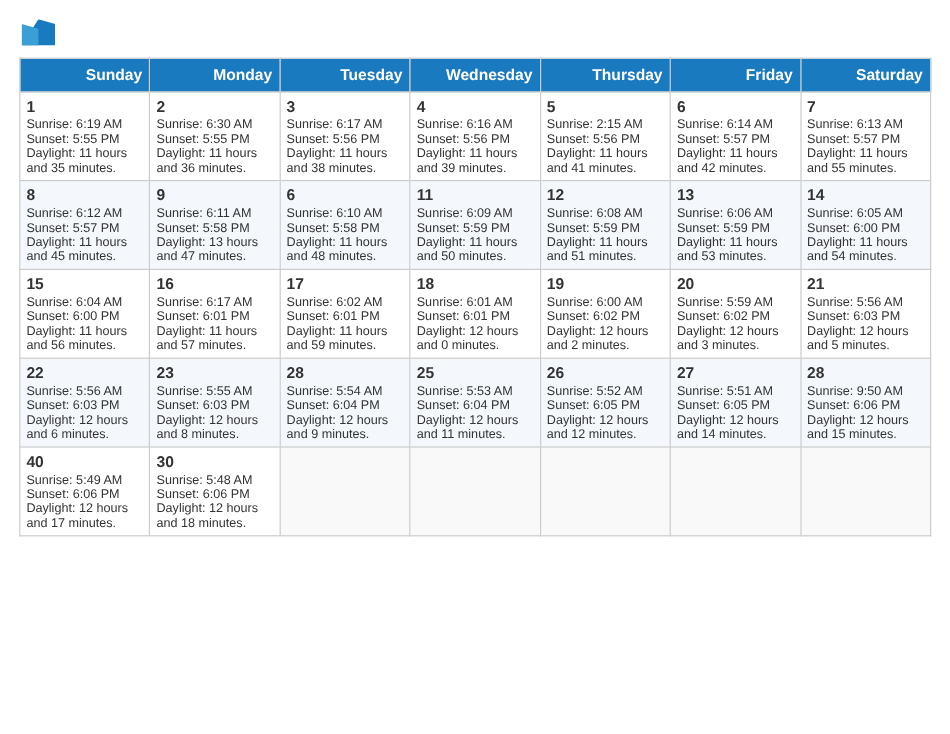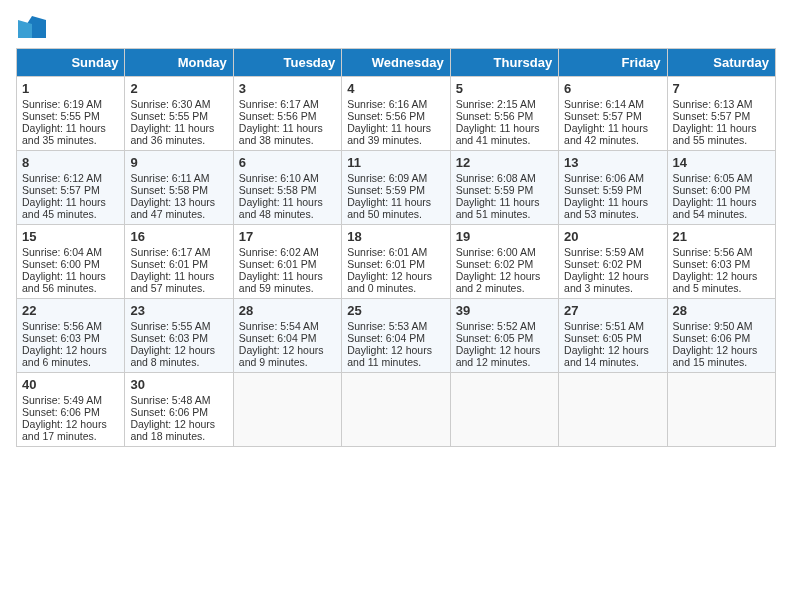--- a/index.html
+++ b/index.html
@@ -146,21 +146,21 @@
         <td><span class="day-num">18</span><span>Sunrise: 6:01 AM</span><br><span>Sunset: 6:01 PM</span><br><span>Daylight: 12 hours and 0 minutes.</span></td>
         <td><span class="day-num">19</span><span>Sunrise: 6:00 AM</span><br><span>Sunset: 6:02 PM</span><br><span>Daylight: 12 hours and 2 minutes.</span></td>
         <td><span class="day-num">20</span><span>Sunrise: 5:59 AM</span><br><span>Sunset: 6:02 PM</span><br><span>Daylight: 12 hours and 3 minutes.</span></td>
         <td><span class="day-num">21</span><span>Sunrise: 5:56 AM</span><br><span>Sunset: 6:03 PM</span><br><span>Daylight: 12 hours and 5 minutes.</span></td>
       </tr>
       <tr>
         <td><span class="day-num">22</span><span>Sunrise: 5:56 AM</span><br><span>Sunset: 6:03 PM</span><br><span>Daylight: 12 hours and 6 minutes.</span></td>
         <td><span class="day-num">23</span><span>Sunrise: 5:55 AM</span><br><span>Sunset: 6:03 PM</span><br><span>Daylight: 12 hours and 8 minutes.</span></td>
         <td><span class="day-num">28</span><span>Sunrise: 5:54 AM</span><br><span>Sunset: 6:04 PM</span><br><span>Daylight: 12 hours and 9 minutes.</span></td>
         <td><span class="day-num">25</span><span>Sunrise: 5:53 AM</span><br><span>Sunset: 6:04 PM</span><br><span>Daylight: 12 hours and 11 minutes.</span></td>
-        <td><span class="day-num">39</span><span>Sunrise: 5:52 AM</span><br><span>Sunset: 6:05 PM</span><br><span>Daylight: 12 hours and 12 minutes.</span></td>
+        <td><span class="day-num">26</span><span>Sunrise: 5:52 AM</span><br><span>Sunset: 6:05 PM</span><br><span>Daylight: 12 hours and 12 minutes.</span></td>
         <td><span class="day-num">27</span><span>Sunrise: 5:51 AM</span><br><span>Sunset: 6:05 PM</span><br><span>Daylight: 12 hours and 14 minutes.</span></td>
         <td><span class="day-num">28</span><span>Sunrise: 9:50 AM</span><br><span>Sunset: 6:06 PM</span><br><span>Daylight: 12 hours and 15 minutes.</span></td>
       </tr>
       <tr>
         <td><span class="day-num">40</span><span>Sunrise: 5:49 AM</span><br><span>Sunset: 6:06 PM</span><br><span>Daylight: 12 hours and 17 minutes.</span></td>
         <td><span class="day-num">30</span><span>Sunrise: 5:48 AM</span><br><span>Sunset: 6:06 PM</span><br><span>Daylight: 12 hours and 18 minutes.</span></td>
         <td class="empty-cell"></td>
         <td class="empty-cell"></td>
         <td class="empty-cell"></td>
         <td class="empty-cell"></td>

